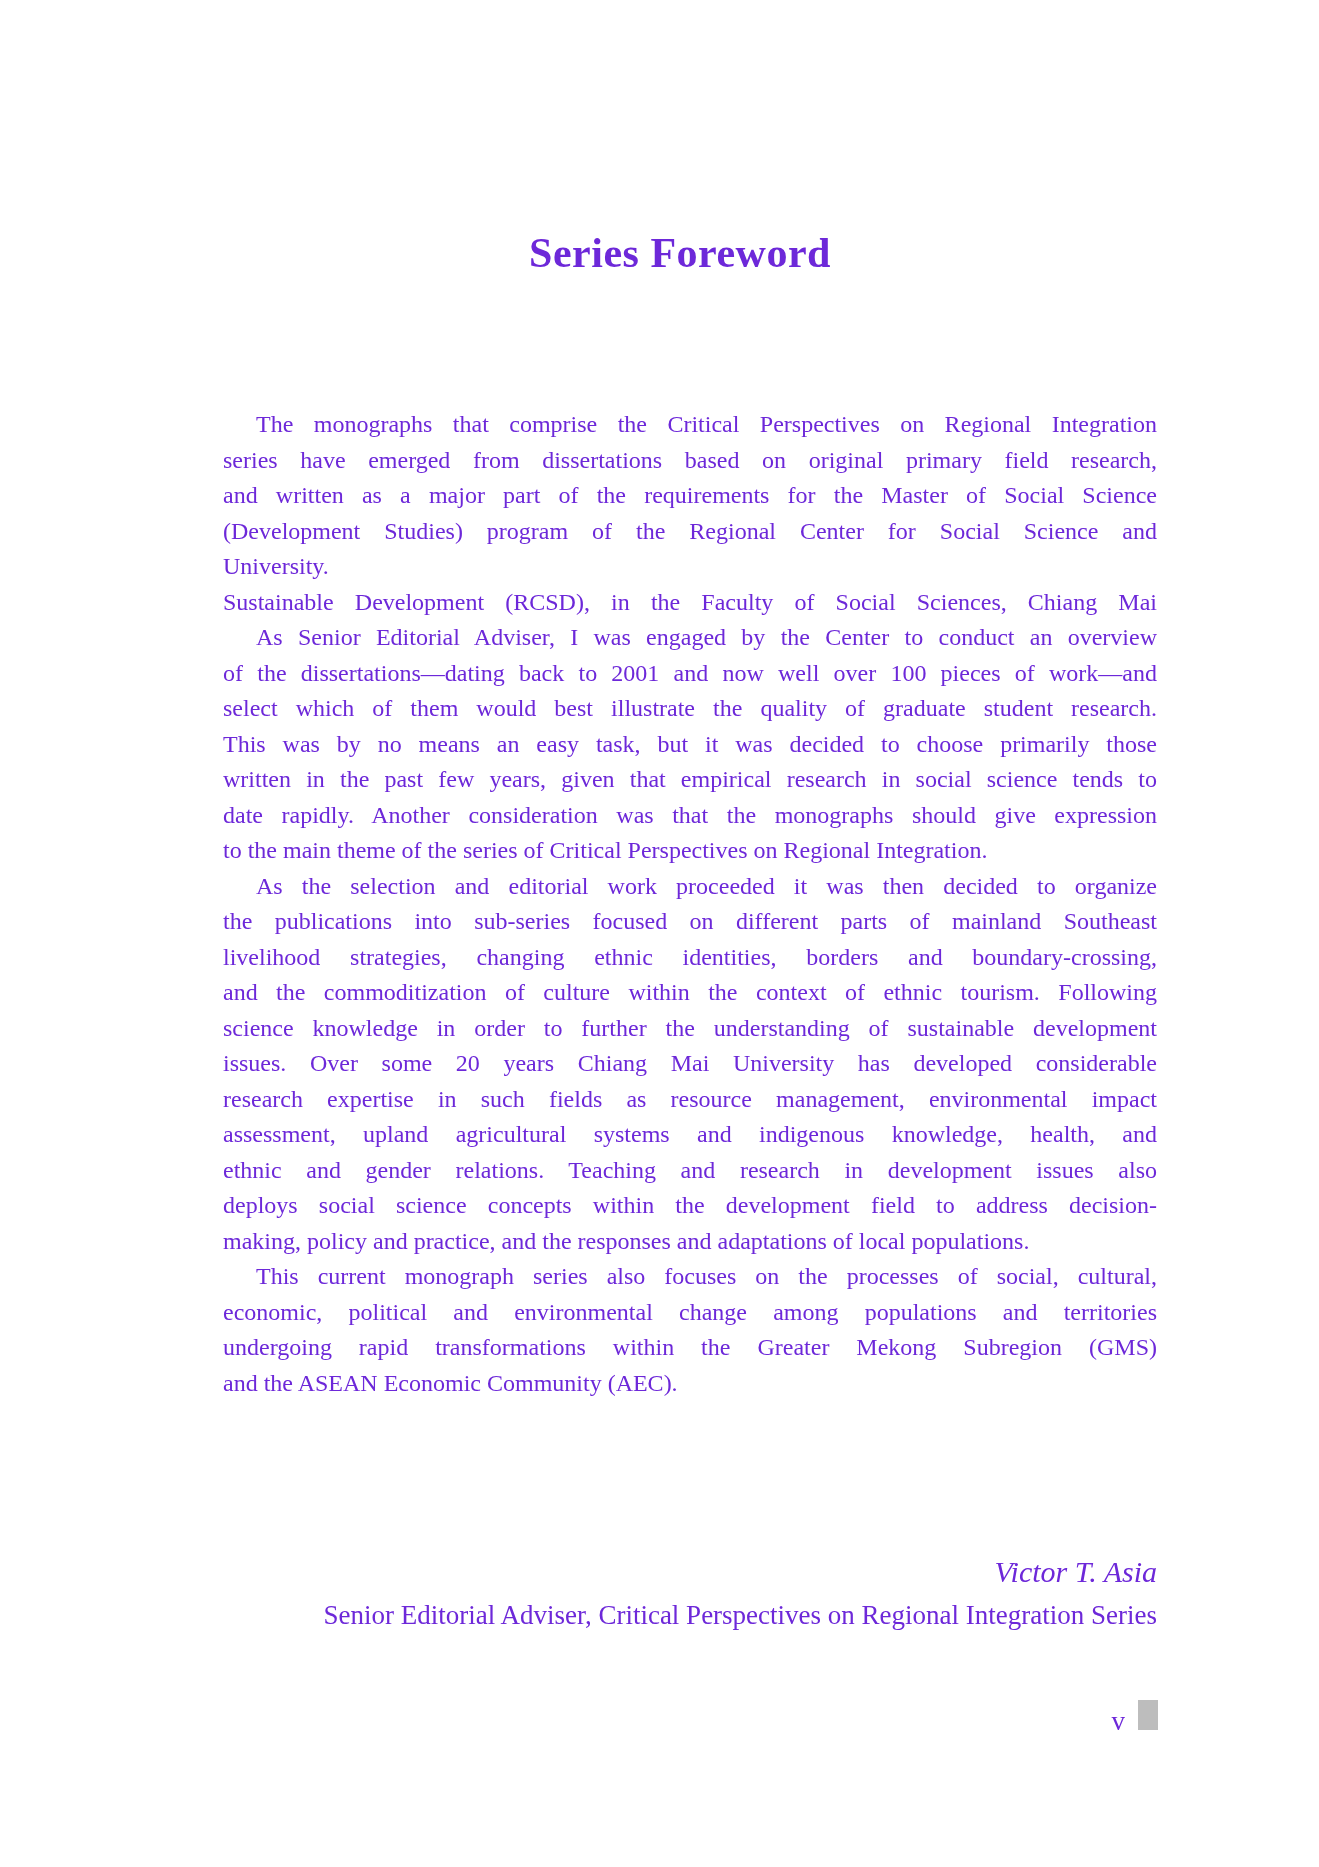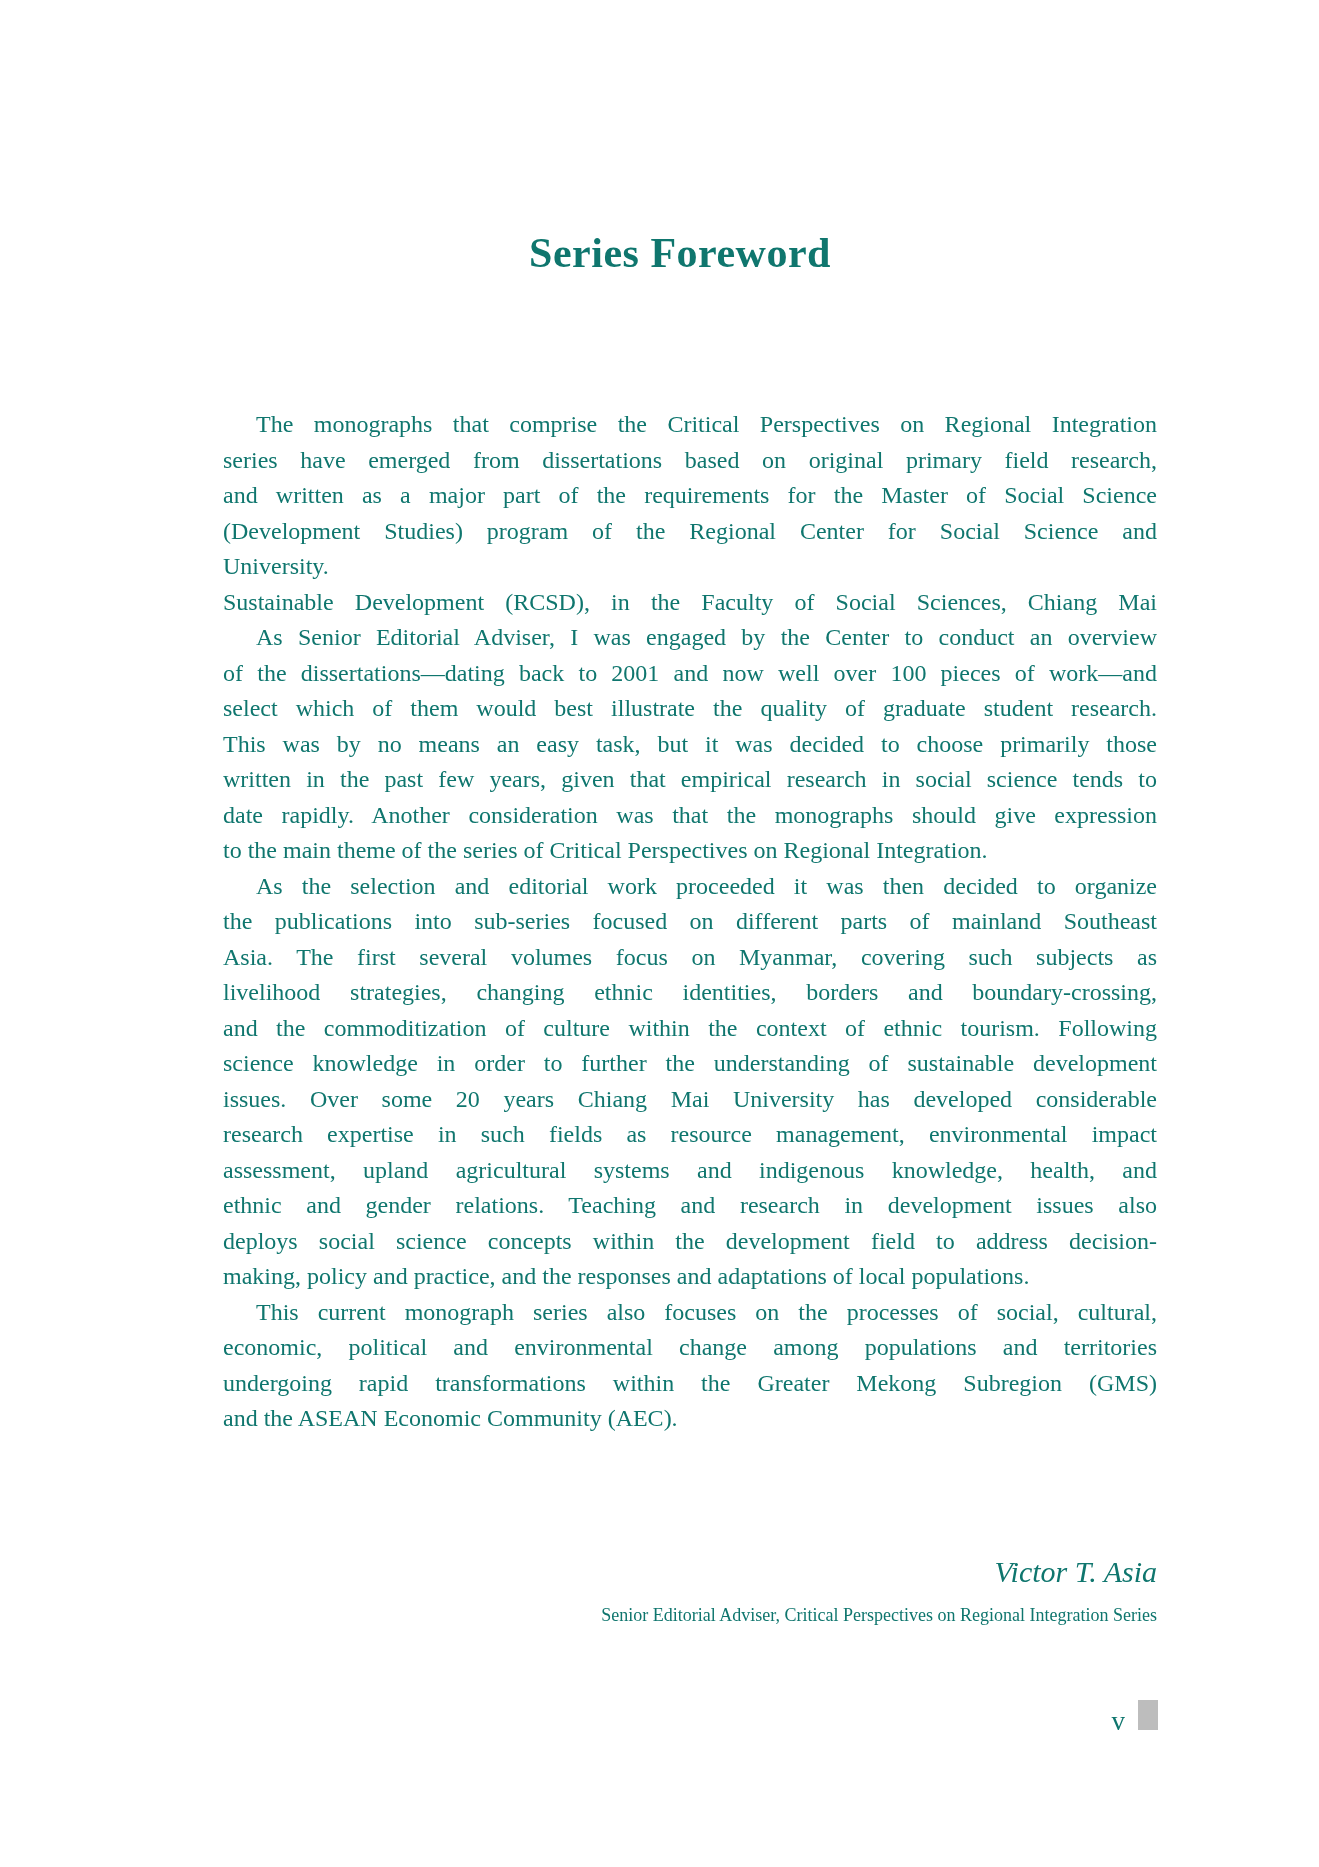--- a/index.html
+++ b/index.html
@@ -2,21 +2,21 @@
 <html><head>
 <meta charset="utf-8">
 <style>
   html, body { margin: 0; padding: 0; background: #ffffff; }
   .page {
     position: relative;
     width: 1319px;
     height: 1867px;
     background: #ffffff;
     font-family: "Liberation Serif", serif;
-    color: #0f766e;
+    color: #6d28d9;
     overflow: hidden;
   }
   .title {
     position: absolute;
     top: 226px;
     left: 213px;
     width: 934px;
     text-align: center;
     font-size: 42px;
     font-weight: bold;
@@ -43,21 +43,21 @@
     top: 1553px;
     width: 934px;
     text-align: right;
   }
   .sig-name {
     font-style: italic;
     font-size: 30px;
     line-height: 38px;
   }
   .sig-role {
-    font-size: 18px;
+    font-size: 27px;
     line-height: 36px;
     margin-top: 6px;
   }
   .footer {
     position: absolute;
     top: 1700px;
     left: 0;
     width: 1158px;
     display: flex;
     justify-content: flex-end;
@@ -96,21 +96,20 @@
         <div class="line">of the dissertations—dating back to 2001 and now well over 100 pieces of work—and</div>
         <div class="line">select which of them would best illustrate the quality of graduate student research.</div>
         <div class="line">This was by no means an easy task, but it was decided to choose primarily those</div>
         <div class="line">written in the past few years, given that empirical research in social science tends to</div>
         <div class="line">date rapidly. Another consideration was that the monographs should give expression</div>
         <div class="line last">to the main theme of the series of Critical Perspectives on Regional Integration.</div>
       </div>
       <div class="paragraph">
         <div class="line indent">As the selection and editorial work proceeded it was then decided to organize</div>
         <div class="line">the publications into sub-series focused on different parts of mainland Southeast</div>
-        <div class="line">Asia. The first several volumes focus on Myanmar, covering such subjects as</div>
         <div class="line">livelihood strategies, changing ethnic identities, borders and boundary-crossing,</div>
         <div class="line">and the commoditization of culture within the context of ethnic tourism. Following</div>
       </div>
       <div class="paragraph">
         <div class="line">science knowledge in order to further the understanding of sustainable development</div>
         <div class="line">issues. Over some 20 years Chiang Mai University has developed considerable</div>
         <div class="line">research expertise in such fields as resource management, environmental impact</div>
         <div class="line">assessment, upland agricultural systems and indigenous knowledge, health, and</div>
         <div class="line">ethnic and gender relations. Teaching and research in development issues also</div>
         <div class="line">deploys social science concepts within the development field to address decision-</div>

